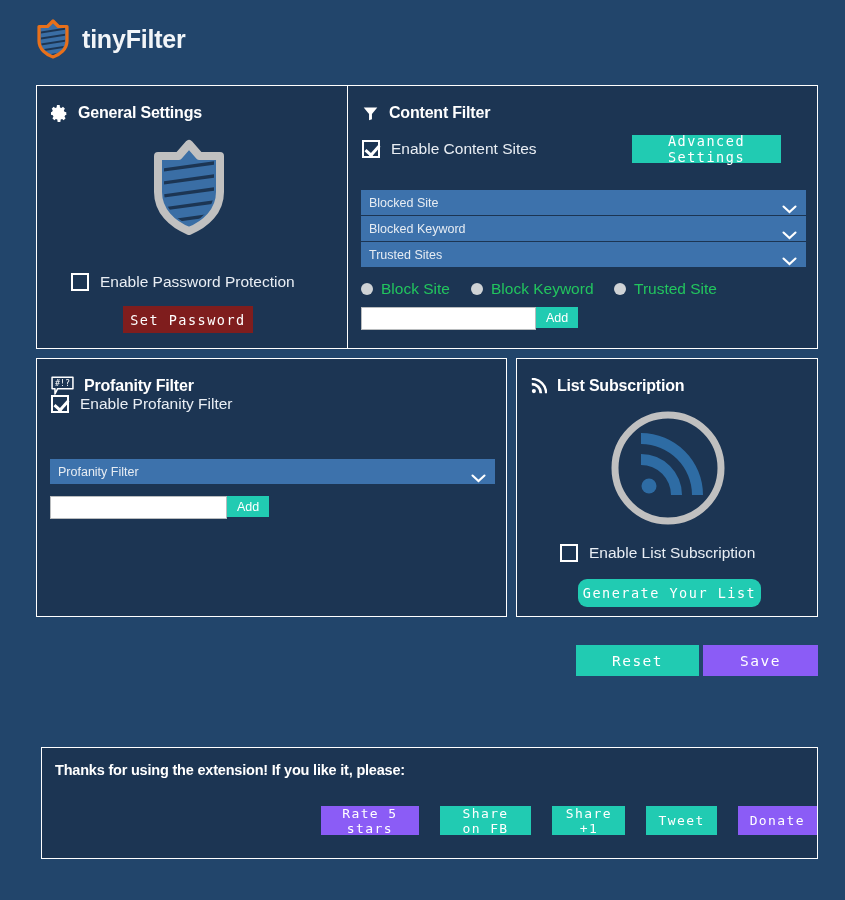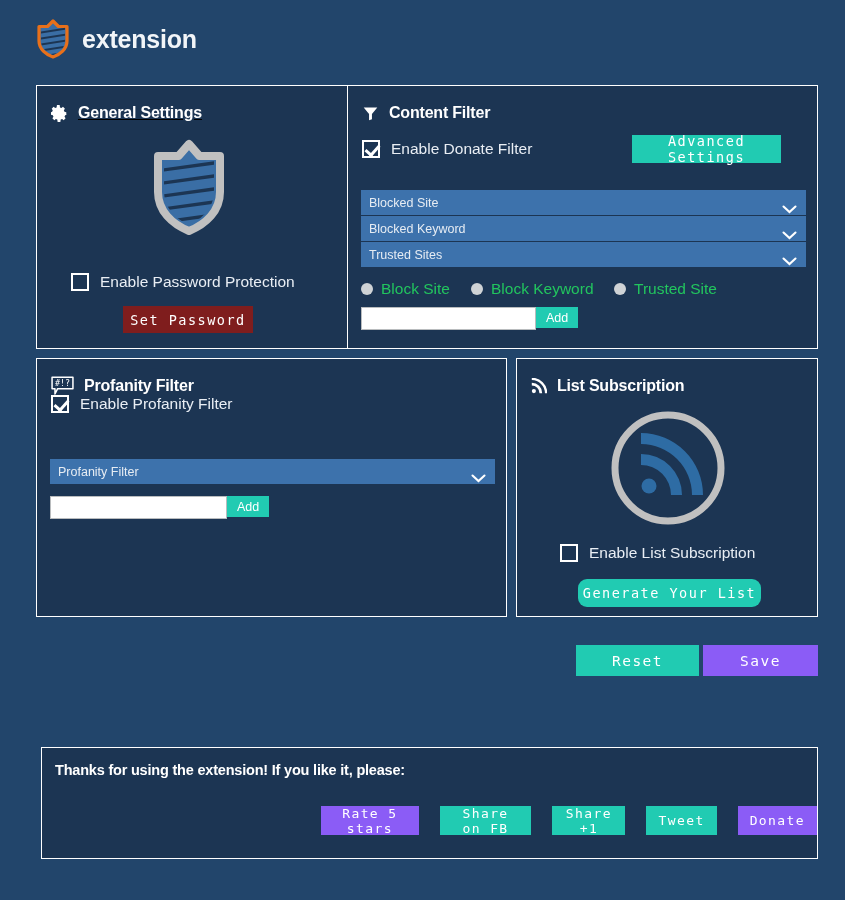--- a/index.html
+++ b/index.html
@@ -36,21 +36,21 @@
     font-weight: bold;
     letter-spacing: -0.2px;
   }
 
   
   .panel {
     position: absolute;
     background: #1c3553;
     border: 1px solid #ffffff;
   }
-  #panel-general      { left: 36px;  top: 85px;  width: 336px; height: 264px; text-decoration: underline; }
+  #panel-general      { left: 36px;  top: 85px;  width: 336px; height: 264px; }
   #panel-content      { left: 347px; top: 85px;  width: 471px; height: 264px; }
   #panel-profanity    { left: 36px;  top: 358px; width: 471px; height: 259px; }
   #panel-subscription { left: 516px; top: 358px; width: 302px; height: 259px; }
 
   .panel-head {
     display: flex;
     align-items: center;
     gap: 10px;
     padding: 14px 0 0 14px;
     height: 40px;
@@ -252,21 +252,21 @@
         <path d="M17 2 L22.5 7.5 L31 7.5 L31 22 C31 30 24 35.5 17 38 C10 35.5 3 30 3 22 L3 7.5 L11.5 7.5 Z" fill="#3a6ea5" stroke="#e8701a" stroke-width="3.2" stroke-linejoin="round"></path>
         <g clip-path="url(#lgclip)" stroke="#1c3553" stroke-width="1.8">
           <line x1="2" y1="14" x2="34" y2="9"></line>
           <line x1="2" y1="20" x2="34" y2="15"></line>
           <line x1="2" y1="26" x2="34" y2="21"></line>
           <line x1="2" y1="32" x2="34" y2="27"></line>
           <line x1="2" y1="38" x2="34" y2="33"></line>
         </g>
       </svg>
     </span>
-    <span class="app-title">extension</span>
+    <span class="app-title">tinyFilter</span>
   </div>
 
   <div class="panel" id="panel-general">
     <div class="panel-head">
       <span>
         <svg class="head-icon" width="17" height="17" viewBox="0 0 20 20">
           <path fill="#ffffff" d="M10 6.6a3.4 3.4 0 1 0 0 6.8 3.4 3.4 0 0 0 0-6.8zm0 5.1a1.7 1.7 0 1 1 0-3.4 1.7 1.7 0 0 1 0 3.4z"></path>
           <path fill="#ffffff" d="M18 11.6v-3.2l-2.2-.4a6.1 6.1 0 0 0-.7-1.7l1.3-1.8-2.3-2.3-1.8 1.3a6.1 6.1 0 0 0-1.7-.7L10.2 0H7l-.4 2.8a6.1 6.1 0 0 0-1.7.7L3.1 2.2 0.8 4.5l1.3 1.8a6.1 6.1 0 0 0-.7 1.7L0 8.4v3.2l2.2.4c.16.6.4 1.17.7 1.7l-1.3 1.8 2.3 2.3 1.8-1.3c.53.3 1.1.54 1.7.7l.4 2.8h3.2l.4-2.8c.6-.16 1.17-.4 1.7-.7l1.8 1.3 2.3-2.3-1.3-1.8c.3-.53.54-1.1.7-1.7l2.2-.4z"></path>
         </svg>
       </span>
@@ -305,21 +305,21 @@
       <span>
         <svg class="head-icon" width="17" height="17" viewBox="0 0 20 20">
           <path fill="#ffffff" d="M2 3h16l-6.3 7.6v6.1L8.3 18v-7.4z"></path>
         </svg>
       </span>
       <span class="panel-title">Content Filter</span>
     </div>
 
     <div class="checkrow" id="content-check">
       <span class="cb checked"></span>
-      <span class="cb-label">Enable Donate Filter</span>
+      <span class="cb-label">Enable Content Sites</span>
     </div>
 
     <button class="btn btn-teal" id="btn-advanced">Advanced Settings</button>
 
     <div class="select-stack">
       <div class="select">
         <span class="select-text">Blocked Site</span>
         <span class="chev">
           <svg width="15" height="9" viewBox="0 0 15 9">
               <path d="M1.5 1.5 L7.5 7 L13.5 1.5" fill="none" stroke="#ffffff" stroke-width="2.1" stroke-linecap="round"></path>

